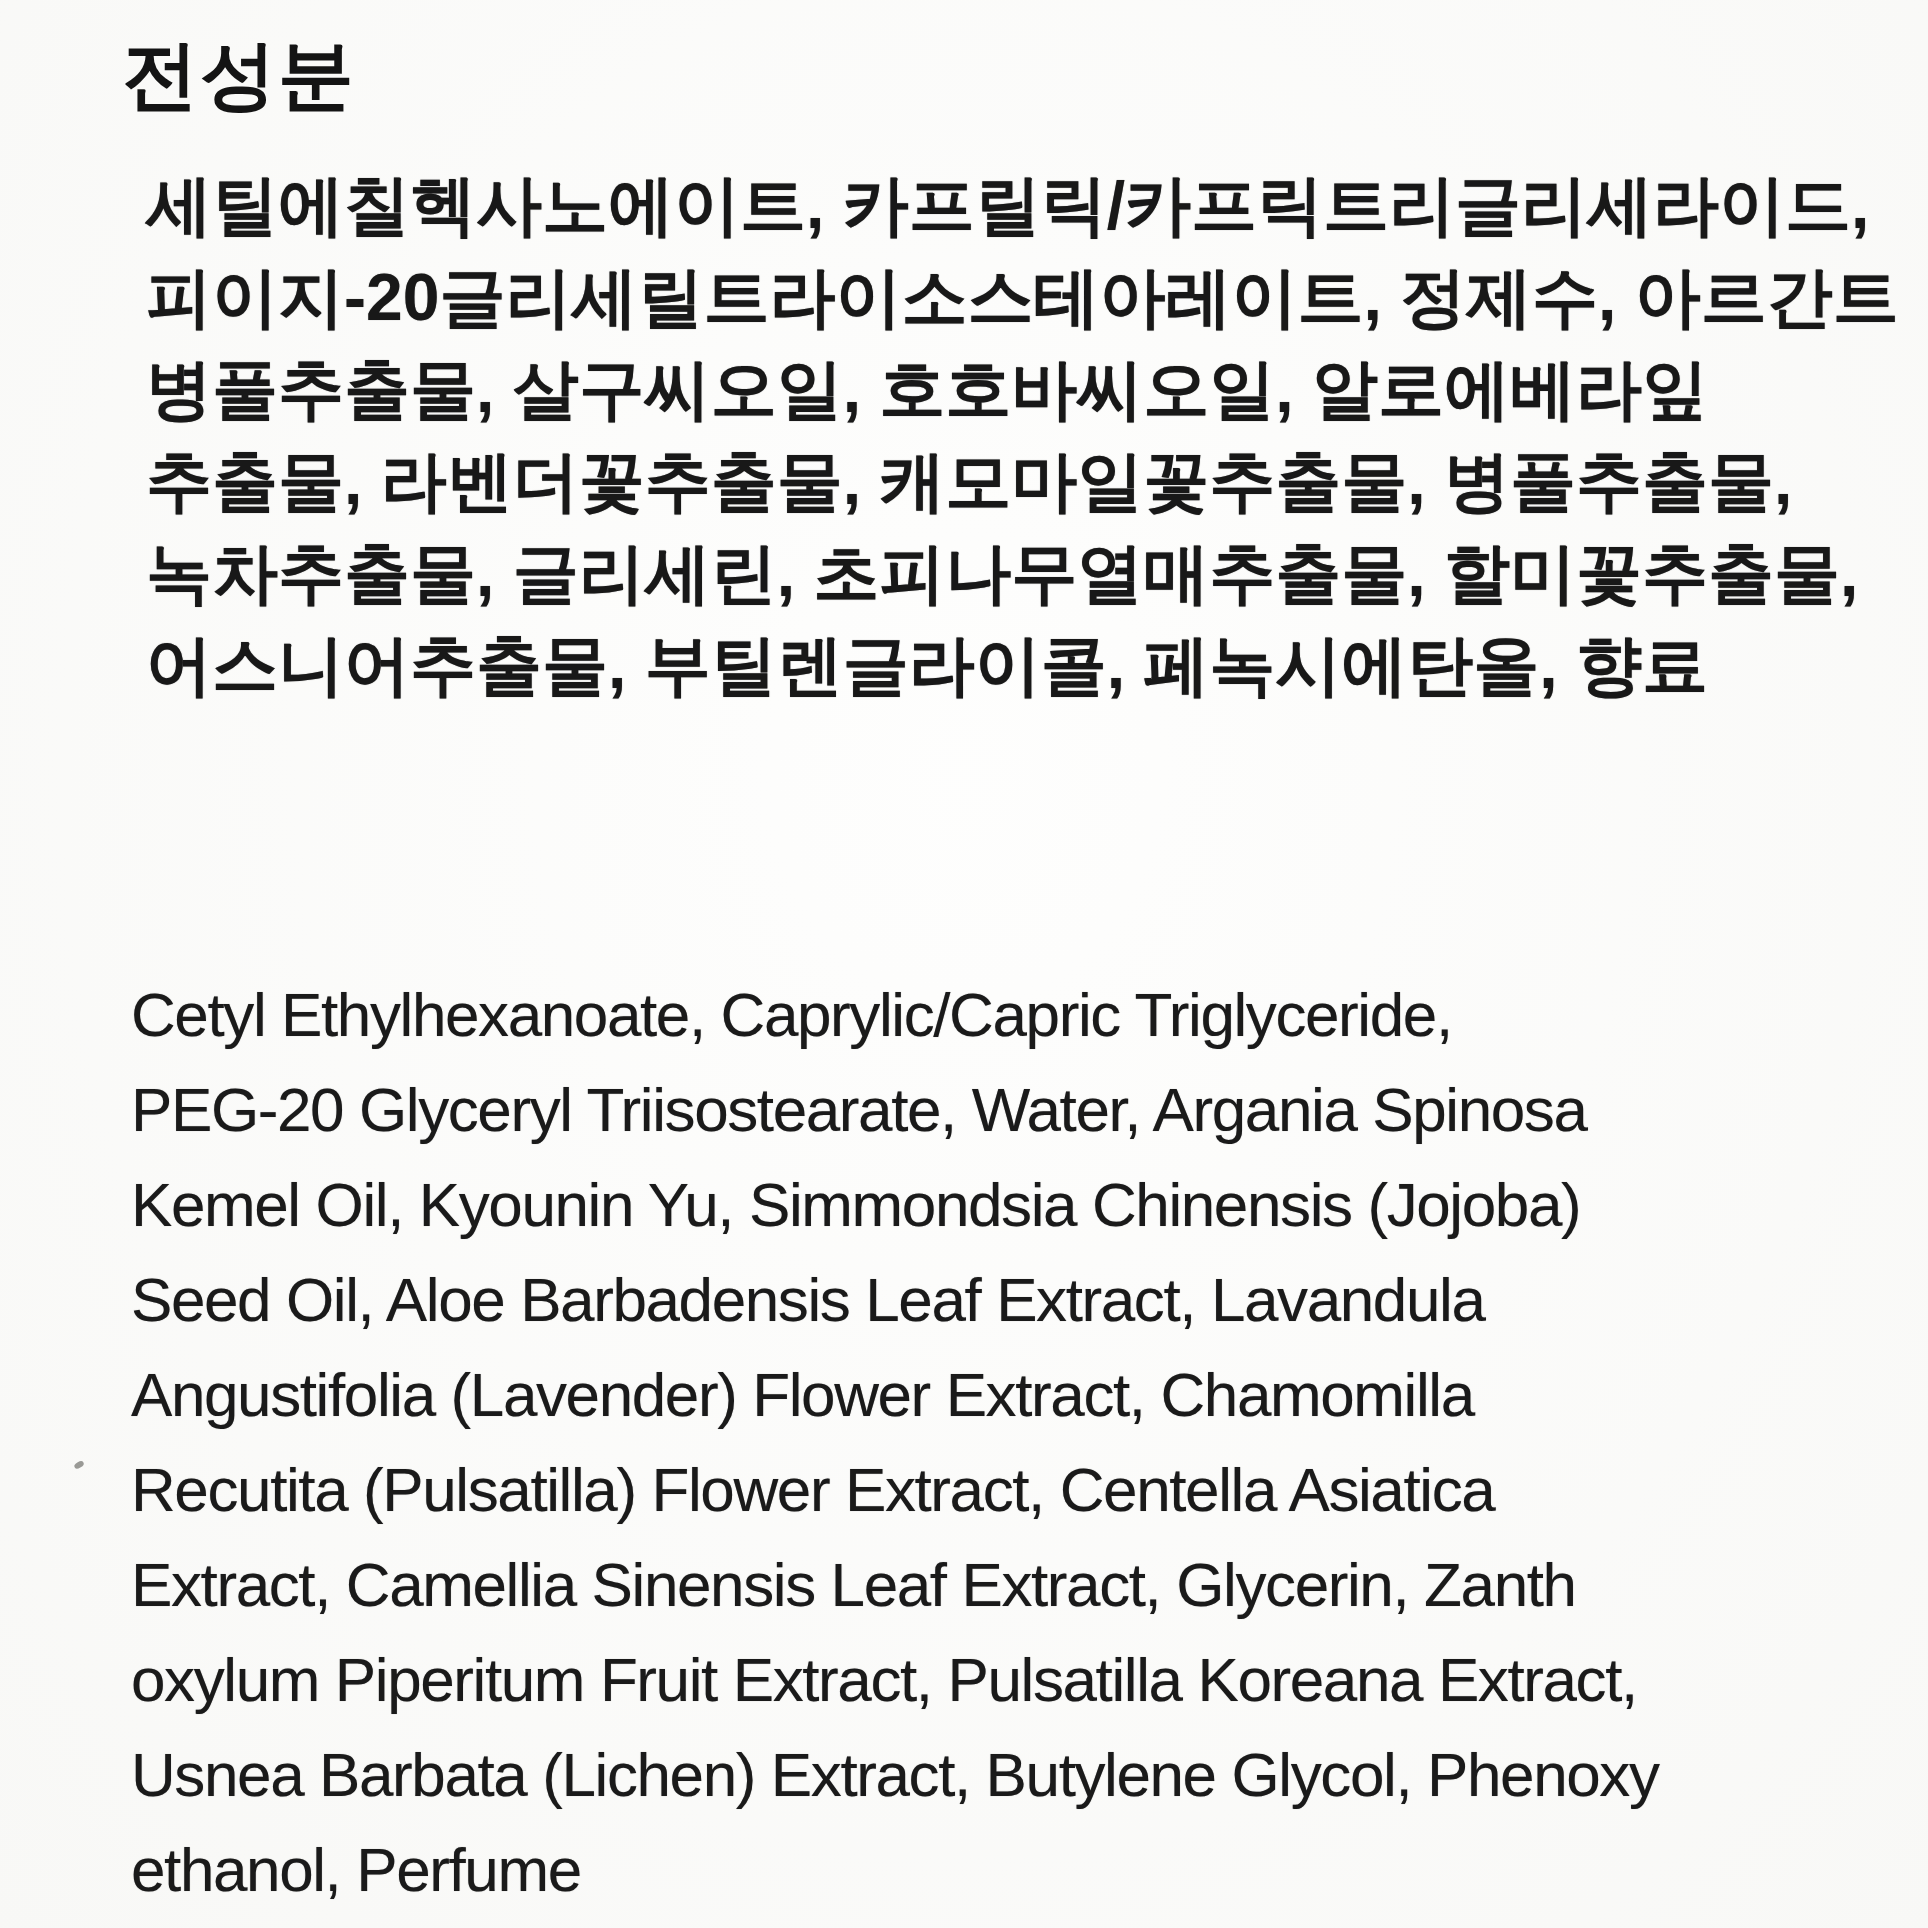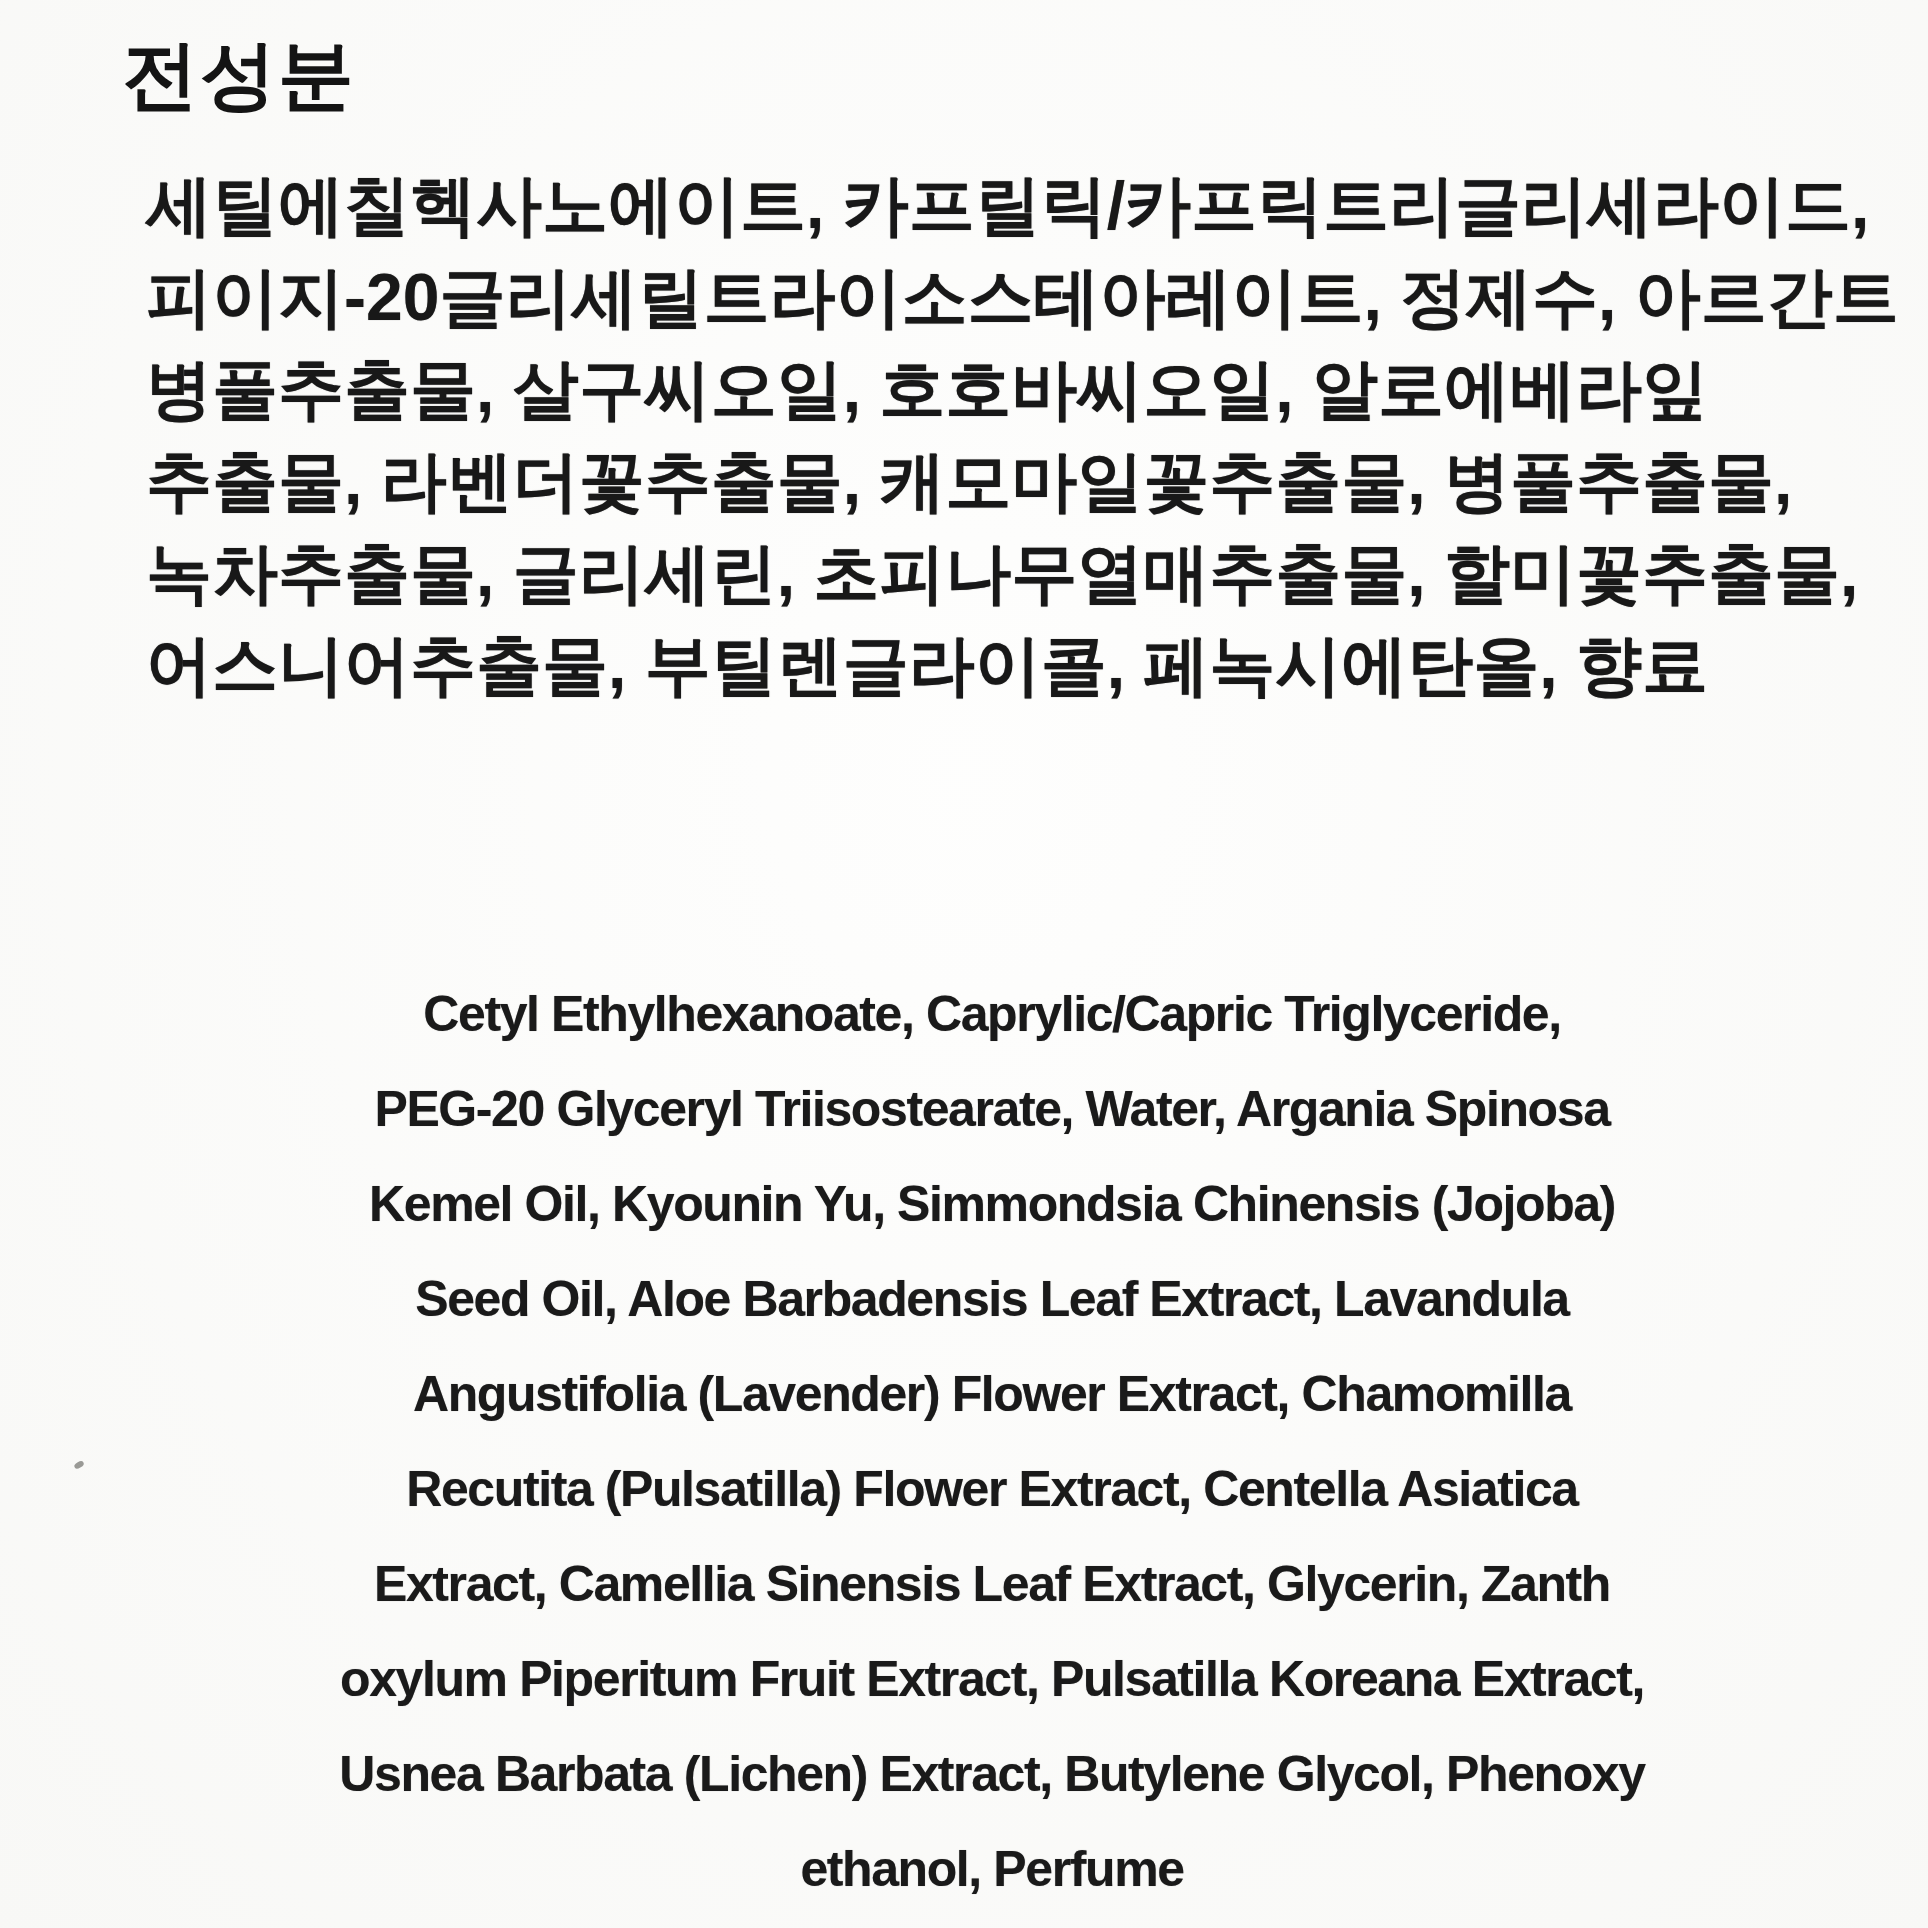--- a/index.html
+++ b/index.html
@@ -49,28 +49,27 @@
     
     text-shadow: 0 0 0.9px rgba(20,20,20,0.55);
   }
   .english-block {
     position: absolute;
     left: 131px;
     top: 967px;
     width: 1722px;
   }
   .english-line {
-    font-size: 50px;
-    font-weight: 700;
+    font-size: 62px;
+    font-weight: 400;
     line-height: 95px;
     letter-spacing: -1.4px;
     white-space: nowrap;
     color: #1a1a1a;
     text-shadow: 0 0 0.9px rgba(26,26,26,0.45);
-    text-align: center;
   }
   .speck {
     position: absolute;
     background: #9a9a96;
     border-radius: 50%;
   }
   .speck-1 { left: 74px; top: 1462px; width: 9.5px; height: 5.7px; transform: rotate(-30deg); }
 </style>
 </head>
 <body>

